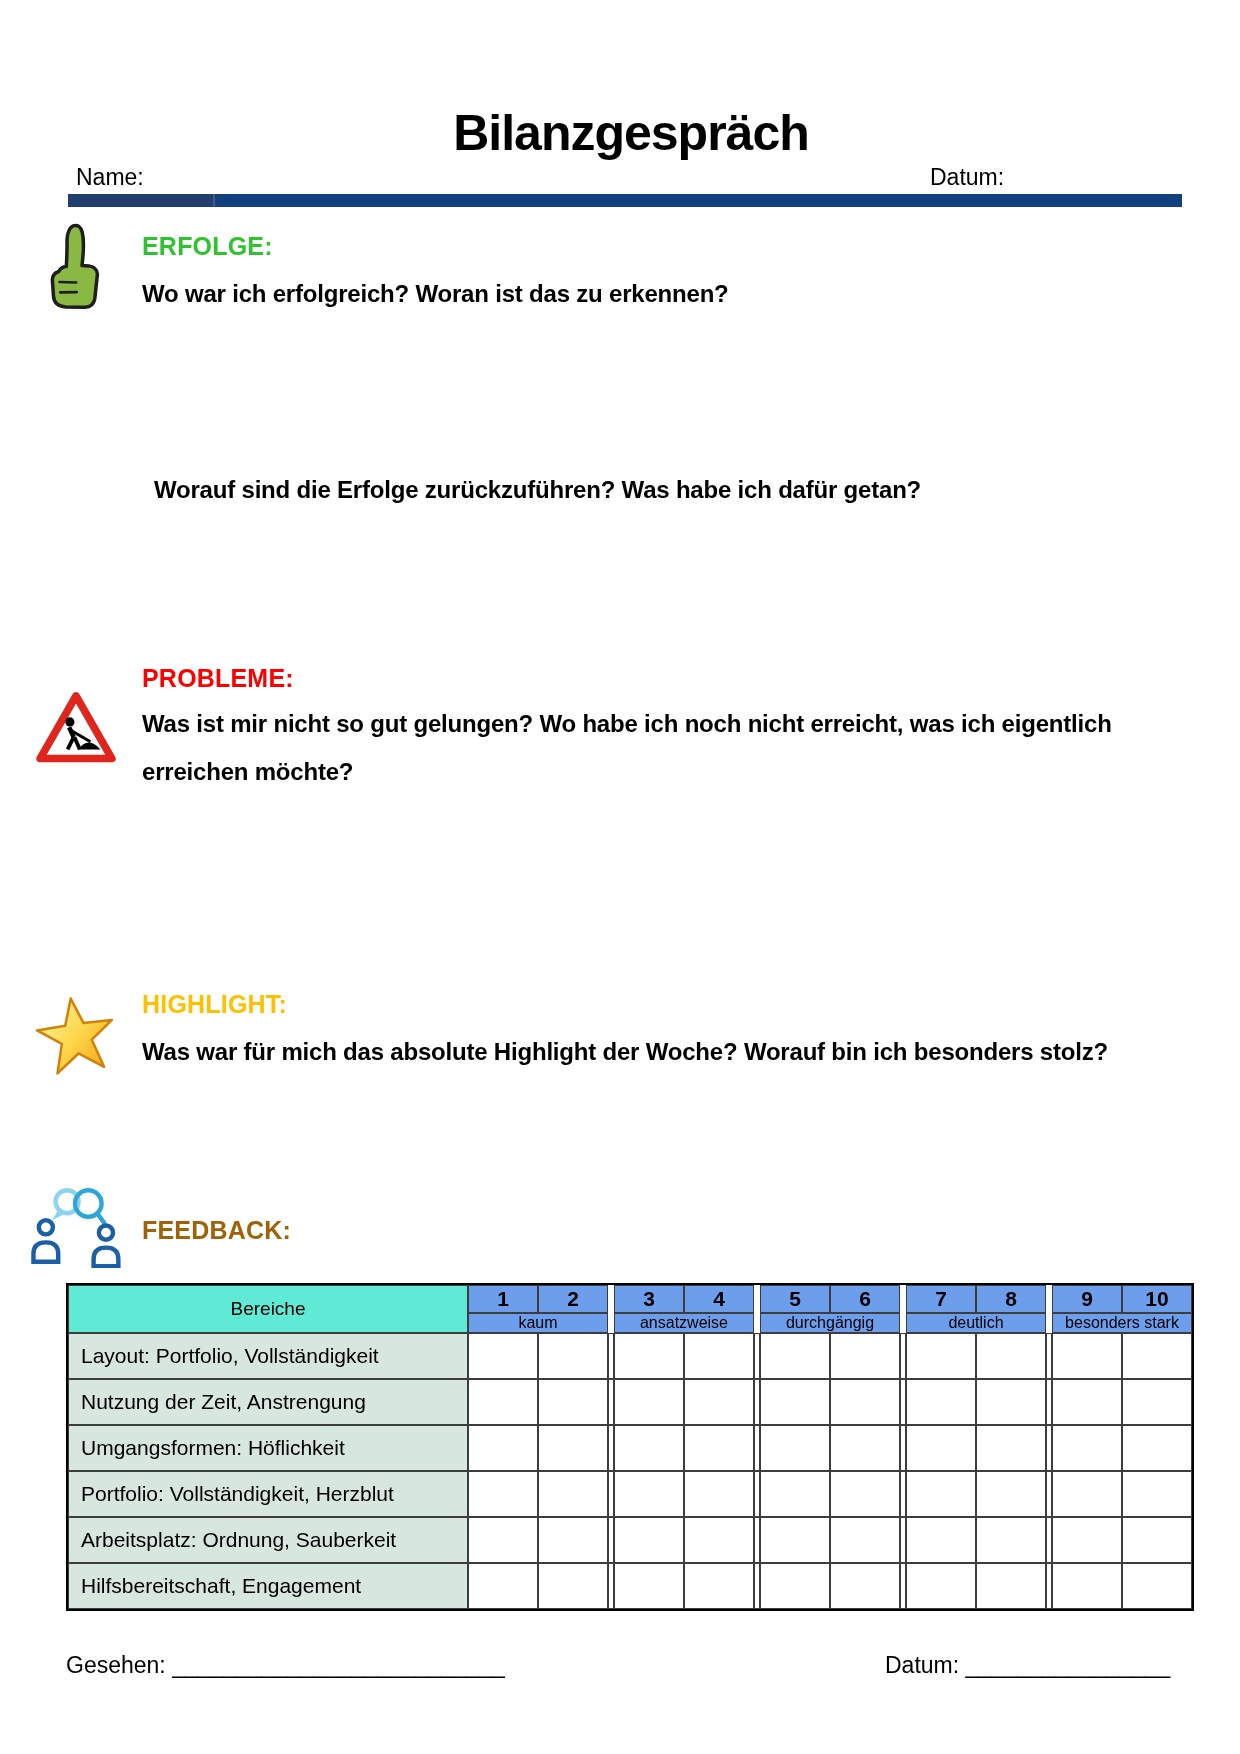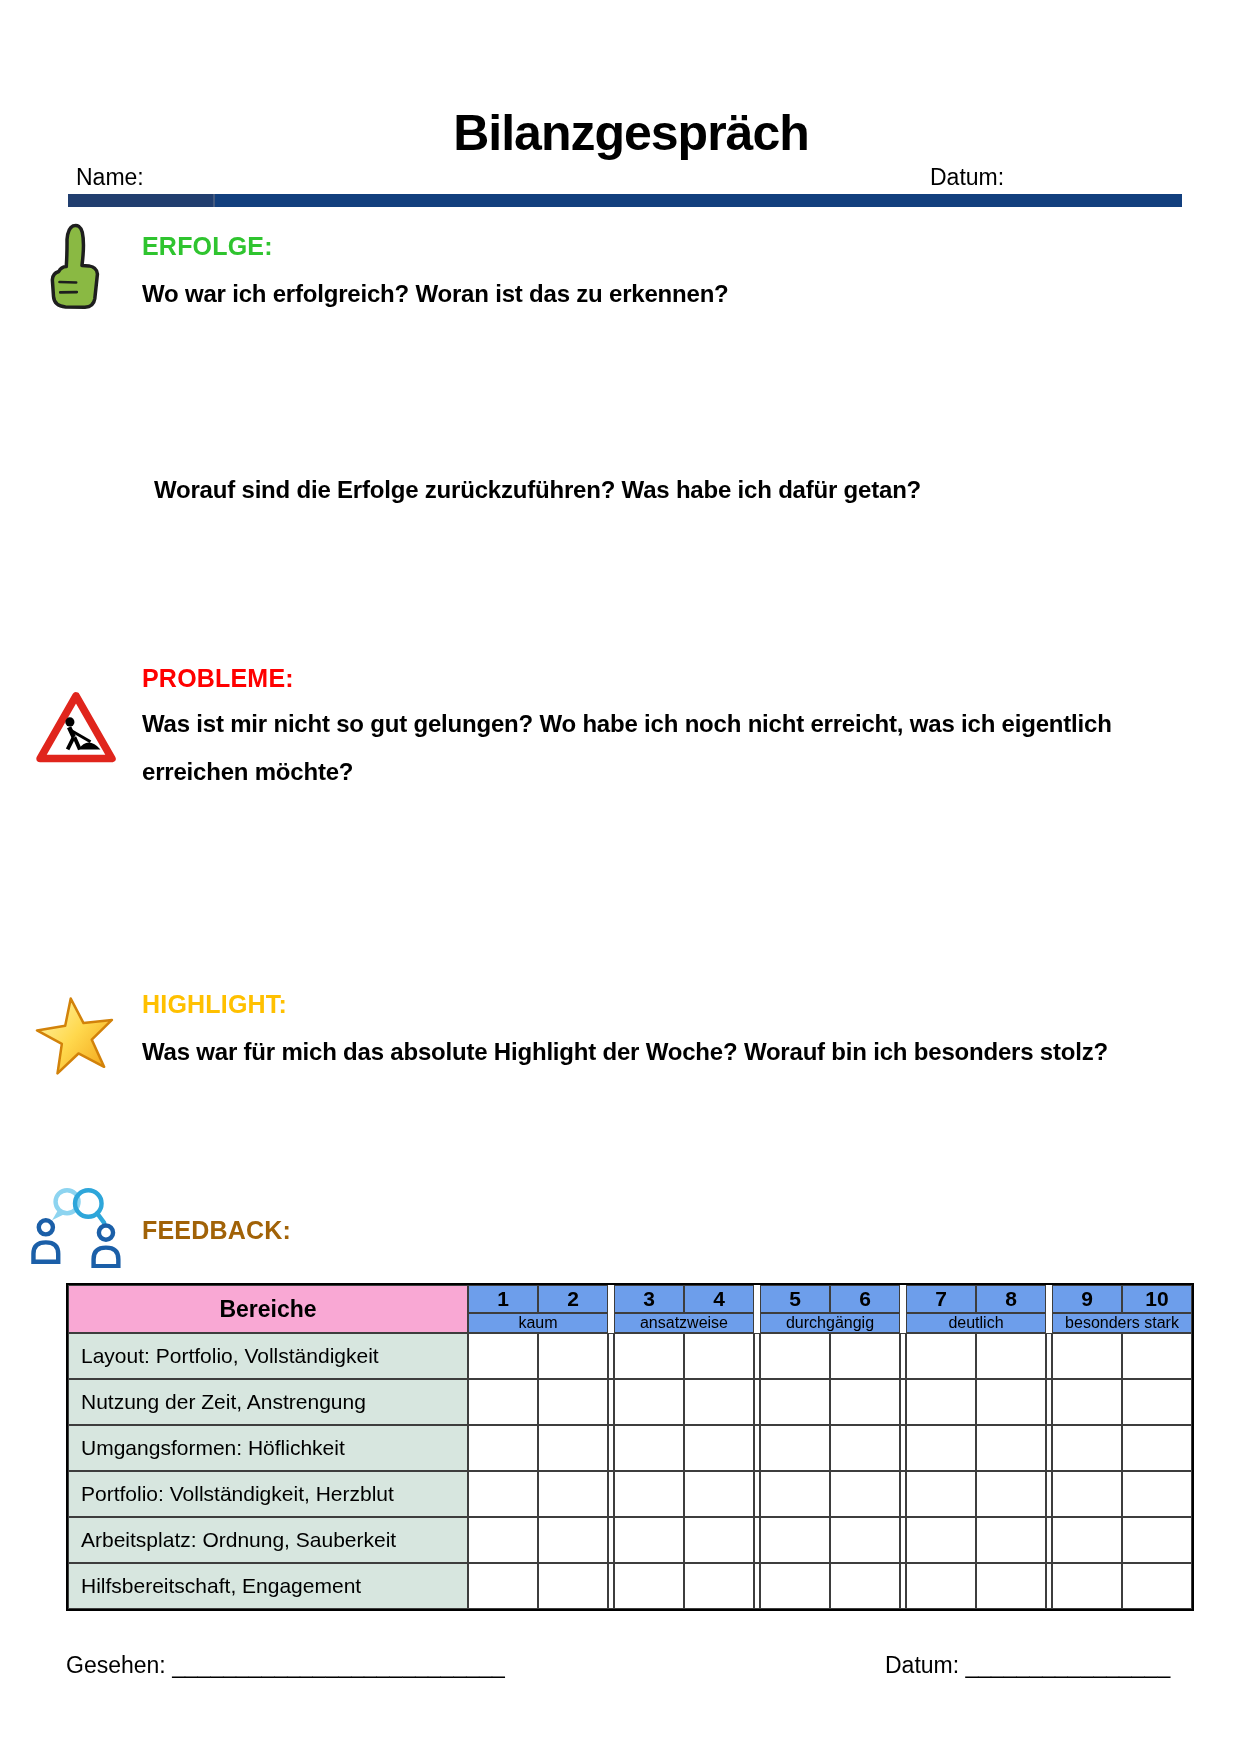--- a/index.html
+++ b/index.html
@@ -37,21 +37,21 @@
     display:grid;
     grid-template-columns:400px 70px 70px 6px 70px 70px 6px 70px 70px 6px 70px 70px 6px 70px 70px;
     grid-template-rows:28px 20px repeat(6,46px);
     border:2px solid #000;background:#fff;
   }
   .tcell{
     border:1px solid #3d3d3d;box-sizing:border-box;
     display:flex;align-items:center;justify-content:center;
     overflow:hidden;white-space:nowrap;
   }
-  .bereiche{background:#f9a8d4;font-weight:bold;font-size:23px;}
+  .bereiche{background:#5eead4;font-weight:normal;font-size:19px;}
   .num{background:#6d9eeb;font-weight:bold;font-size:21px;}
   .slabel{background:#6d9eeb;font-size:16px;}
   .rlabel{background:#d7e6df;justify-content:flex-start;padding-left:12px;font-size:21px;}
   .gap{background:#fff;border:none;}
   .gapbody{background:#fff;}
   .score{background:#fff;}
   
   .footerline{top:1652px;font-size:23px;}
   #footer-seen{left:66px;}
   #footer-date{left:885px;}

